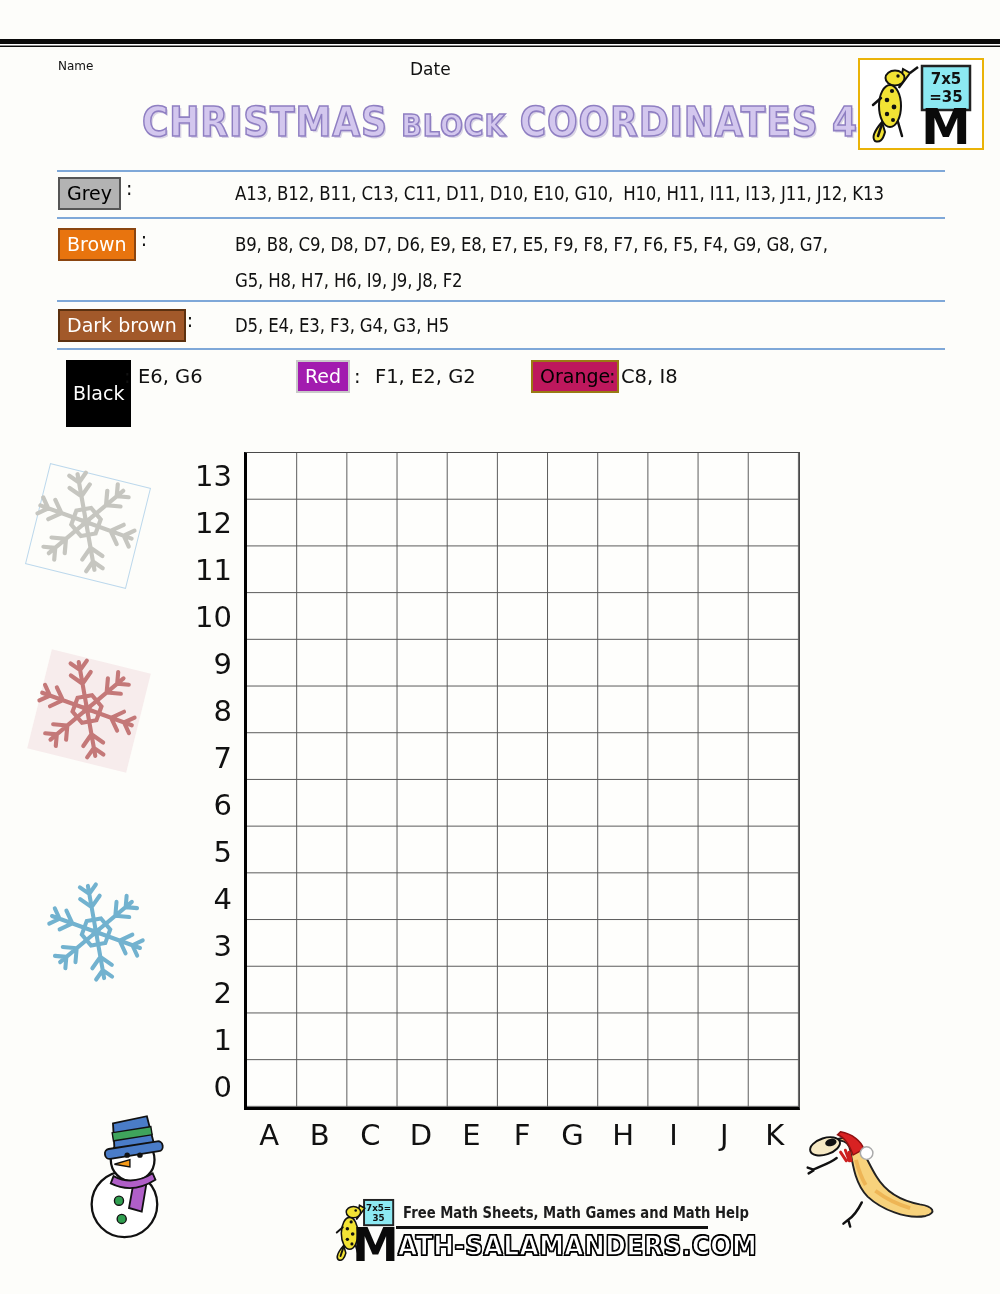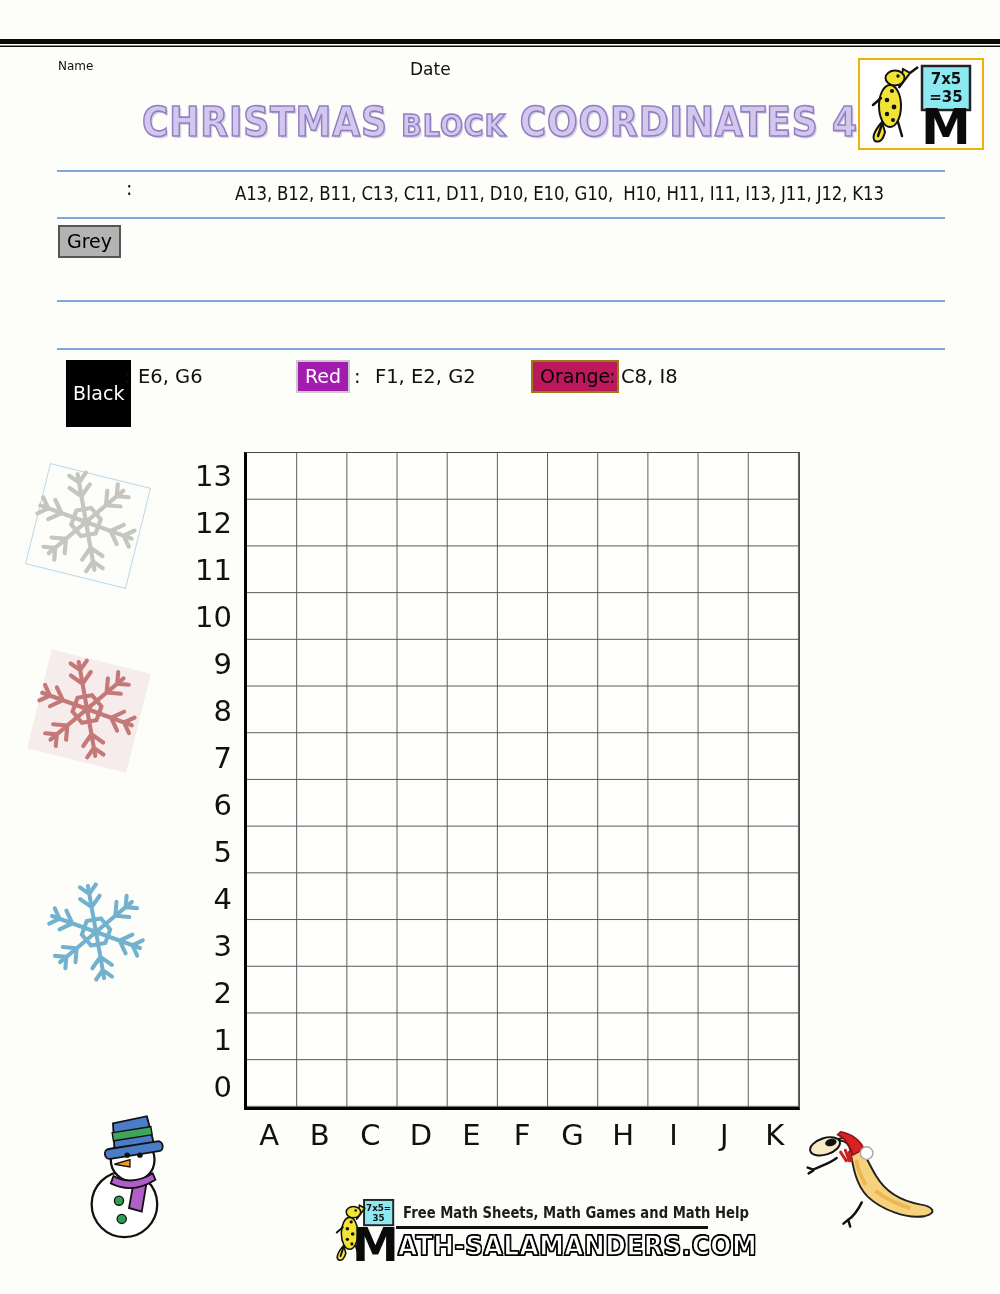--- a/index.html
+++ b/index.html
@@ -44,21 +44,21 @@
 
   
   .hline { position: absolute; left: 57px; width: 888px; height: 2px; background: #7fa8d8; }
 
   
   .lrow { position: absolute; left: 58px; width: 890px; height: 36px; font-size: 19px; }
   .chip {
     display: inline-block; padding: 3px 7px; font-size: 19px; line-height: 1.2;
     border: 2px solid #555; vertical-align: top;
   }
-  .chip-grey   { background: #b3b3b3; color: #000; border-color: #555; margin-top: 48px; }
+  .chip-grey   { background: #b3b3b3; color: #000; border-color: #555; }
   .chip-brown  { background: #e8740e; color: #fff; border-color: #8a4510; }
   .chip-dbrown { background: #a2592a; color: #fff; border-color: #5c3110; }
   .chip-black  { background: #000000; color: #fff; border-color: #000; }
   .chip-red    { background: #a21caf; color: #fff; border-color: #c9c9c9; text-align: center; }
   .chip-orange { background: #be185d; color: #000; border-color: #9a7a14; }
   .colon { margin-left: 5px; font-size: 19px; }
   .coords {
     position: absolute; left: 177px; top: 5px; font-size: 19.5px; white-space: pre;
     transform: scaleX(0.85); transform-origin: left center; letter-spacing: -0.2px;
   }
@@ -145,21 +145,30 @@
   <div class="hline" style="top:170px"></div>
   <div class="hline" style="top:217px"></div>
   <div class="hline" style="top:300px"></div>
   <div class="hline" style="top:348px"></div>
 
   <div class="lrow" style="top:177px">
     <span class="chip chip-grey">Grey</span><span class="colon">:</span>
     <span class="coords">A13, B12, B11, C13, C11, D11, D10, E10, G10,  H10, H11, I11, I13, J11, J12, K13</span>
   </div>
 
-
+  <div class="lrow" style="top:228px;height:74px">
+    <span class="chip chip-brown">Brown</span><span class="colon">:</span>
+    <span class="coords">B9, B8, C9, D8, D7, D6, E9, E8, E7, E5, F9, F8, F7, F6, F5, F4, G9, G8, G7,</span>
+    <span class="coords coords2">G5, H8, H7, H6, I9, J9, J8, F2</span>
+  </div>
+
+  <div class="lrow" style="top:309px">
+    <span class="chip chip-dbrown">Dark brown</span><span class="colon" style="margin-left:1px">:</span>
+    <span class="coords">D5, E4, E3, F3, G4, G3, H5</span>
+  </div>
 
   <div class="lrow" style="top:360px">
     <span class="chip chip-black" style="position:absolute;left:8px;padding:20px 5px">Black</span>
     <span class="abs" style="left:66px">:</span>
     <span class="abs" style="left:80px">E6, G6</span>
 
     <span class="chip chip-red" style="position:absolute;left:238px">Red</span>
     <span class="abs" style="left:296px">:</span>
     <span class="abs" style="left:317px">F1, E2, G2</span>
 

